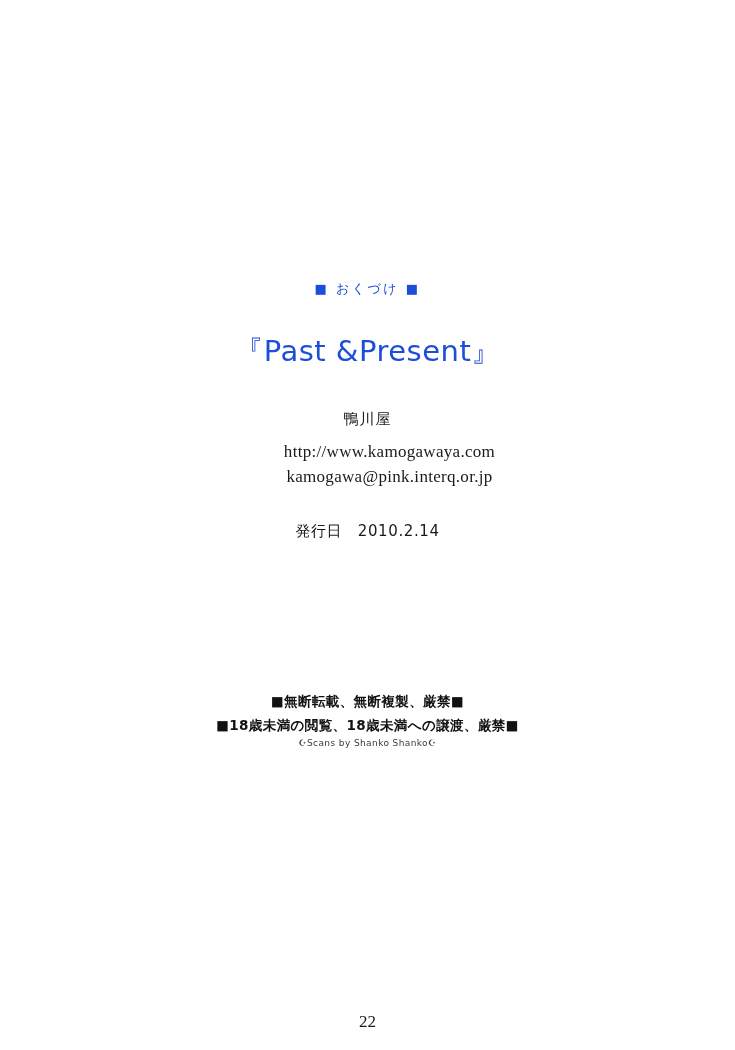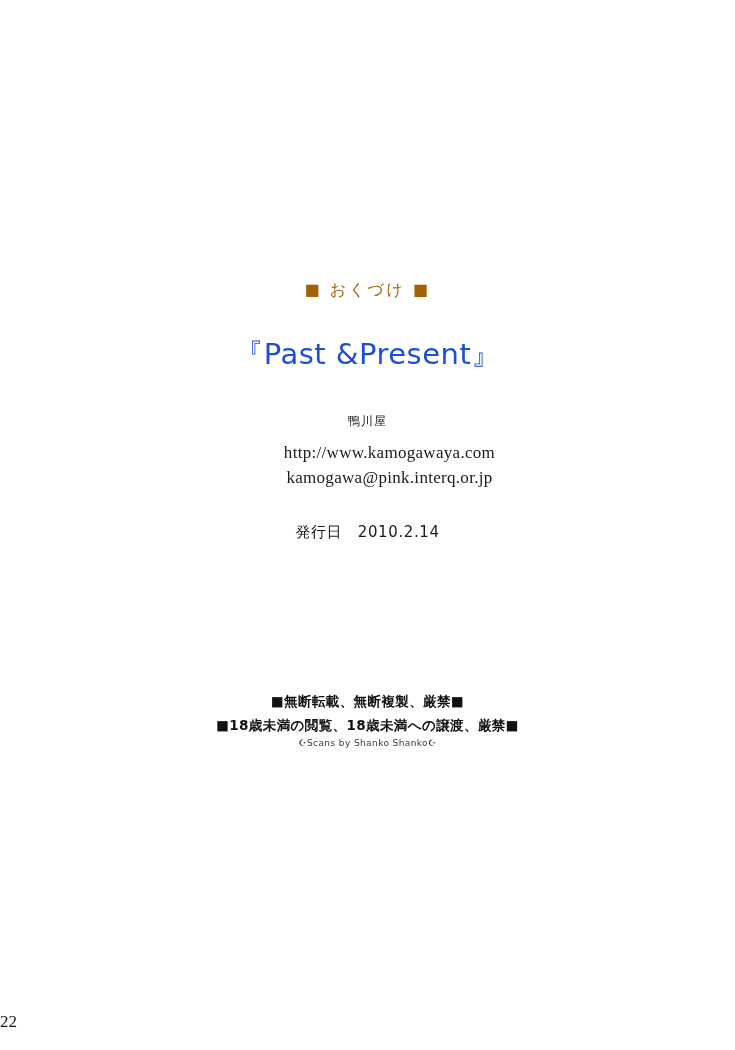--- a/index.html
+++ b/index.html
@@ -23,36 +23,36 @@
   }
   .colophon {
     position: absolute;
     left: 0;
     right: 0;
     top: 280px;
     text-align: center;
   }
   .colophon-header {
     font-family: "DejaVu Sans", sans-serif;
-    font-size: 16px;
+    font-size: 13px;
     letter-spacing: 2.5px;
-    color: #a16207;
+    color: #1d4ed8;
     margin-bottom: 34px;
   }
   .work-title {
     font-family: "DejaVu Sans", sans-serif;
     font-size: 29px;
     letter-spacing: 0.5px;
     color: #1d4ed8;
     margin-bottom: 38px;
     font-weight: 400;
   }
   .circle-name {
     font-family: "DejaVu Sans", sans-serif;
-    font-size: 12px;
+    font-size: 15px;
     letter-spacing: 1px;
     margin-bottom: 11px;
   }
   .contact-line {
     font-family: "Liberation Serif", serif;
     font-size: 17px;
     letter-spacing: 0.3px;
     line-height: 1.45;
     padding-left: 44px;
   }
@@ -89,21 +89,21 @@
     font-size: 9px;
     letter-spacing: 0.4px;
     color: #3a3a3a;
     margin-top: 1px;
   }
   .page-number {
     position: absolute;
     left: 0;
     right: 0;
     bottom: 18px;
-    text-align: left;
+    text-align: center;
     font-family: "Liberation Serif", serif;
     font-size: 17px;
     color: #1a1a1a;
   }
 </style>
 </head>
 <body>
 
 <div class="page">
 

